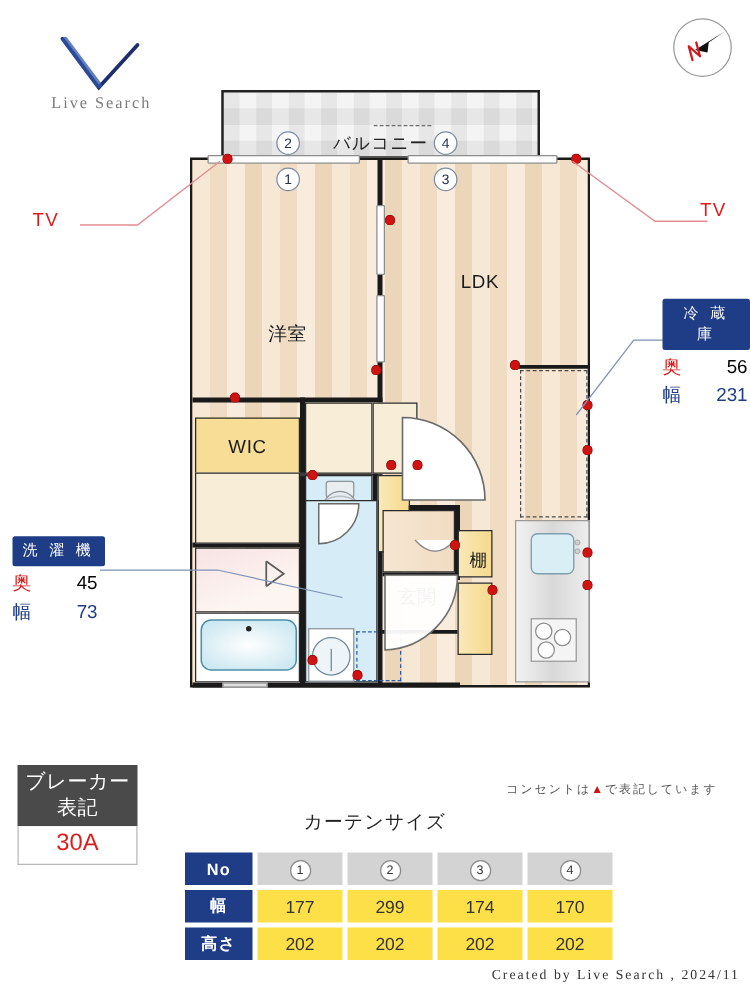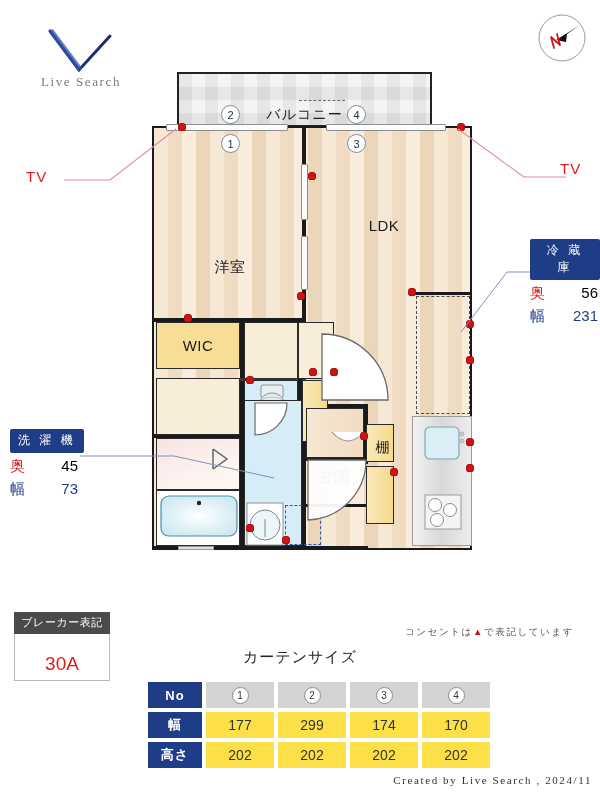--- a/index.html
+++ b/index.html
@@ -109,26 +109,26 @@
   .appl .k-w { color: #1f3d87; }
   .appl .v-d { color: #000000; }
   .appl .v-w { color: #1f3d87; }
   .appl .row span { display: inline-block; }
   .appl .row .k { width: 26px; }
   .appl .row .v { width: 42px; text-align: right; }
 
   
   #breaker { position: absolute; left: 14px; top: 612px; width: 96px; }
   #breaker .hd {
-    background: #4a4a4a; color: #fff; font-size: 11px; letter-spacing: .5px;
+    background: #4a4a4a; color: #fff; font-size: 16px; letter-spacing: .5px;
     text-align: center; padding: 3px 0 4px;
   }
   #breaker .bd {
     border: 1px solid #b9b9b9; border-top: none; background: #fff;
-    text-align: center; color: #e01b1b; font-size: 19px; padding: 19px 0 5px;
+    text-align: center; color: #e01b1b; font-size: 19px; padding: 3px 0 5px;
   }
 
   
   #note {
     position: absolute; left: 405px; top: 624px; width: 190px;
     font-size: 9.5px; color: #555; letter-spacing: 1.6px; line-height: 1.75;
   }
   #note .tri { color: #cf1313; }
 
   
@@ -207,21 +207,21 @@
       <div class="wall" style="left:86px;top:270px;width:4px;height:150px;"></div>
       <div class="wall" style="left:148px;top:272px;width:4px;height:148px;"></div>
       <div class="wall" style="left:152px;top:276px;width:62px;height:4px;"></div>
       <div class="wall" style="left:210px;top:276px;width:4px;height:60px;"></div>
       <div class="wall" style="left:152px;top:330px;width:62px;height:3px;"></div>
       <div class="wall" style="left:0;top:418px;width:214px;height:4px;"></div>
 
       <div class="room" style="left:24px;top:86px;width:104px;height:22px;margin-top:42px;">洋室</div>
       <div class="room" style="left:178px;top:86px;width:104px;height:22px;">LDK</div>
 
-      <div class="zone yellow" style="left:2px;top:194px;width:84px;height:47px;">
+      <div class="zone yellow" style="left:2px;top:206px;width:84px;height:47px;">
         <div class="room" style="left:0;top:0;width:100%;height:100%;">WIC</div>
       </div>
       <div class="zone cream" style="left:2px;top:250px;width:84px;height:57px;"></div>
 
       <div class="zone cream" style="left:90px;top:194px;width:54px;height:57px;"></div>
       <div class="zone cream" style="left:144px;top:194px;width:36px;height:57px;"></div>
 
       <div class="zone blue" style="left:90px;top:252px;width:54px;height:62px;">
         <svg width="54" height="62" viewBox="0 0 54 62" style="position:absolute;left:0;top:0;">
           <rect x="16" y="4" width="22" height="13" rx="2" fill="#e9eef1" stroke="#8c9399"></rect>

